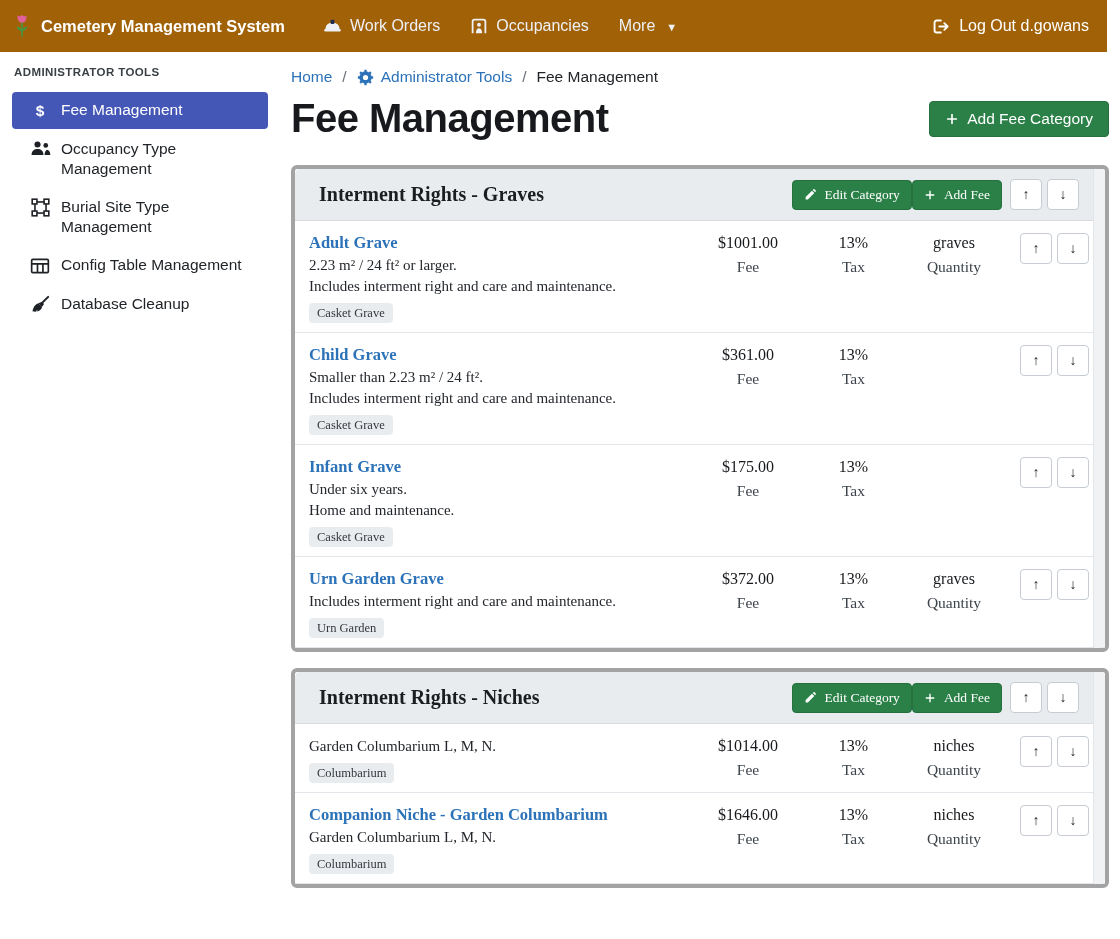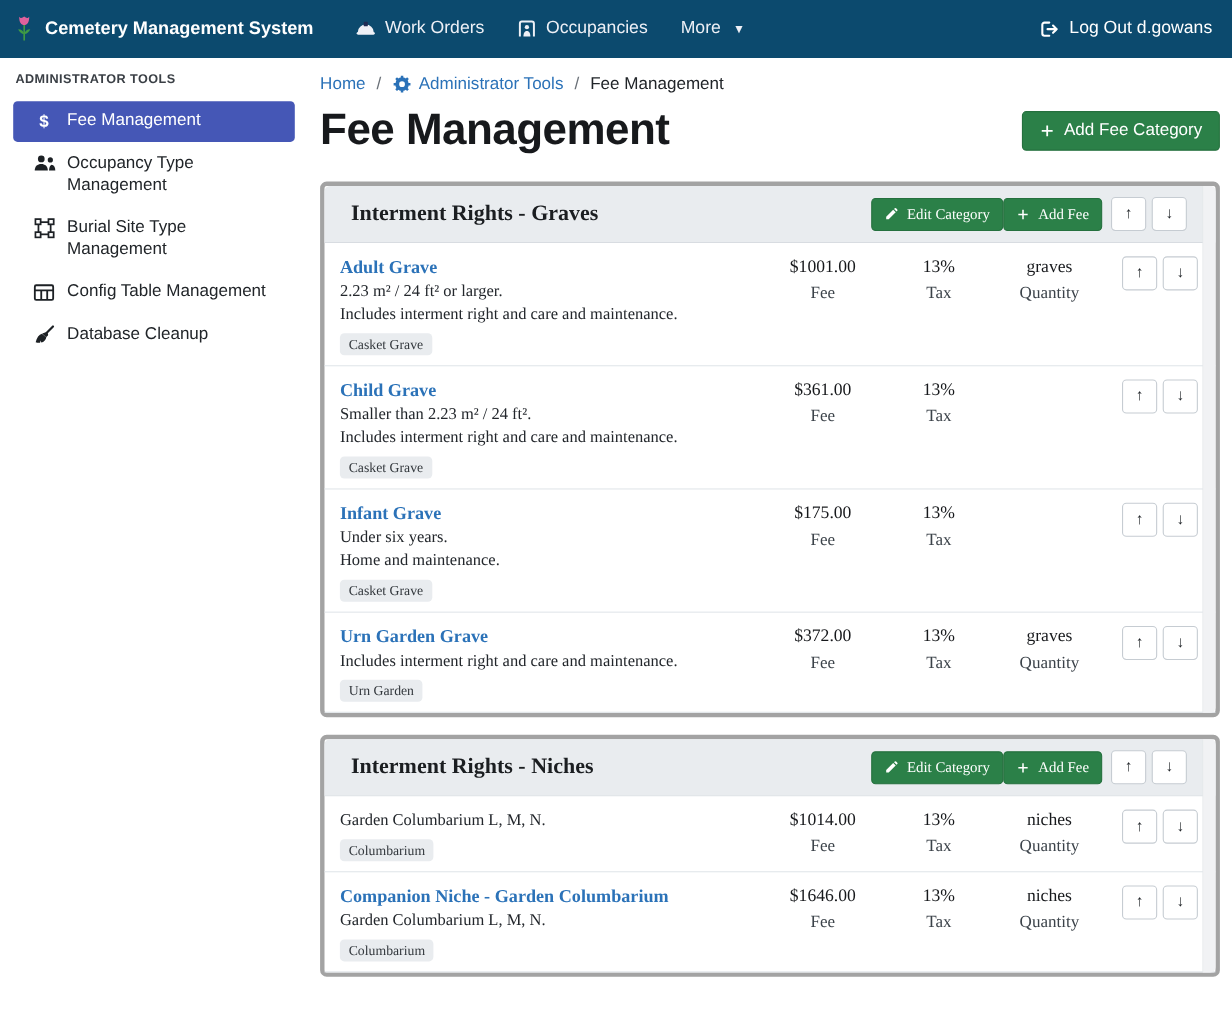--- a/index.html
+++ b/index.html
@@ -1,21 +1,21 @@
 <!DOCTYPE html>
 <html><head>
 <meta charset="utf-8">
 <style>
   * { margin:0; padding:0; box-sizing:border-box; }
   html,body { width:1120px; height:939px; overflow:hidden; background:#fff;
               font-family:"Liberation Sans","DejaVu Sans",sans-serif; color:#212529; }
   body { padding-top:52px; }
 
   
-  .navbar { position:fixed; top:0; left:0; right:0; height:52px; background:#0c4a6e;
+  .navbar { position:fixed; top:0; left:0; right:13px; height:52px; background:#a16207;
             display:flex; align-items:center; padding:0 18px 0 12px; z-index:20; }
   .brand { display:flex; align-items:center; gap:9px; color:#fff; font-weight:700;
            font-size:16.5px; text-decoration:none; cursor:pointer; }
   .nav-links { display:flex; align-items:flex-start; margin-left:8px; }
   .nav-item { display:flex; align-items:center; gap:8px; color:#eef0f6; font-size:16px;
               margin-left:30px; cursor:pointer; text-decoration:none; }
   .caret { font-size:11px; margin-left:3px; position:relative; top:1px; }
   .logout { margin-left:auto; display:flex; align-items:center; gap:9px; color:#fff;
             font-size:16px; cursor:pointer; text-decoration:none; }
   .nicon { display:inline-flex; align-items:center; }
@@ -29,21 +29,21 @@
                margin:2px 12px; font-size:15.5px; color:#212529; border-radius:4px;
                cursor:pointer; text-decoration:none; line-height:20px; }
   .side-item .sicon { width:22px; flex:none; display:inline-flex; justify-content:center;
                       margin-top:1px; color:#1d2125; font-weight:700; }
   .side-item.active { background:#4557b6; color:#fff; }
   .side-item.active .sicon { color:#fff; }
 
   
   .main { margin-left:280px; padding:16px 11px 0; }
   .breadcrumb { display:flex; align-items:center; gap:10px; font-size:15.5px; margin:0 0 10px; }
-  .breadcrumb a { color:#2b72b8; text-decoration:none; display:flex; align-items:flex-start;
+  .breadcrumb a { color:#2b72b8; text-decoration:none; display:flex; align-items:flex-end;
                   gap:7px; cursor:pointer; }
   .breadcrumb .sep { color:#6a7077; }
   .crumb-current { color:#212529; }
 
   .page-head { display:flex; align-items:center; justify-content:space-between; margin:4px 0 24px; }
   .page-title { font-size:40px; font-weight:600; letter-spacing:-.5px; color:#17191c; }
 
   
   .btn { display:inline-flex; align-items:center; gap:8px; border:1px solid #25703e;
          background:#2b8048; color:#fff; border-radius:4px; cursor:pointer; font-family:inherit; }

